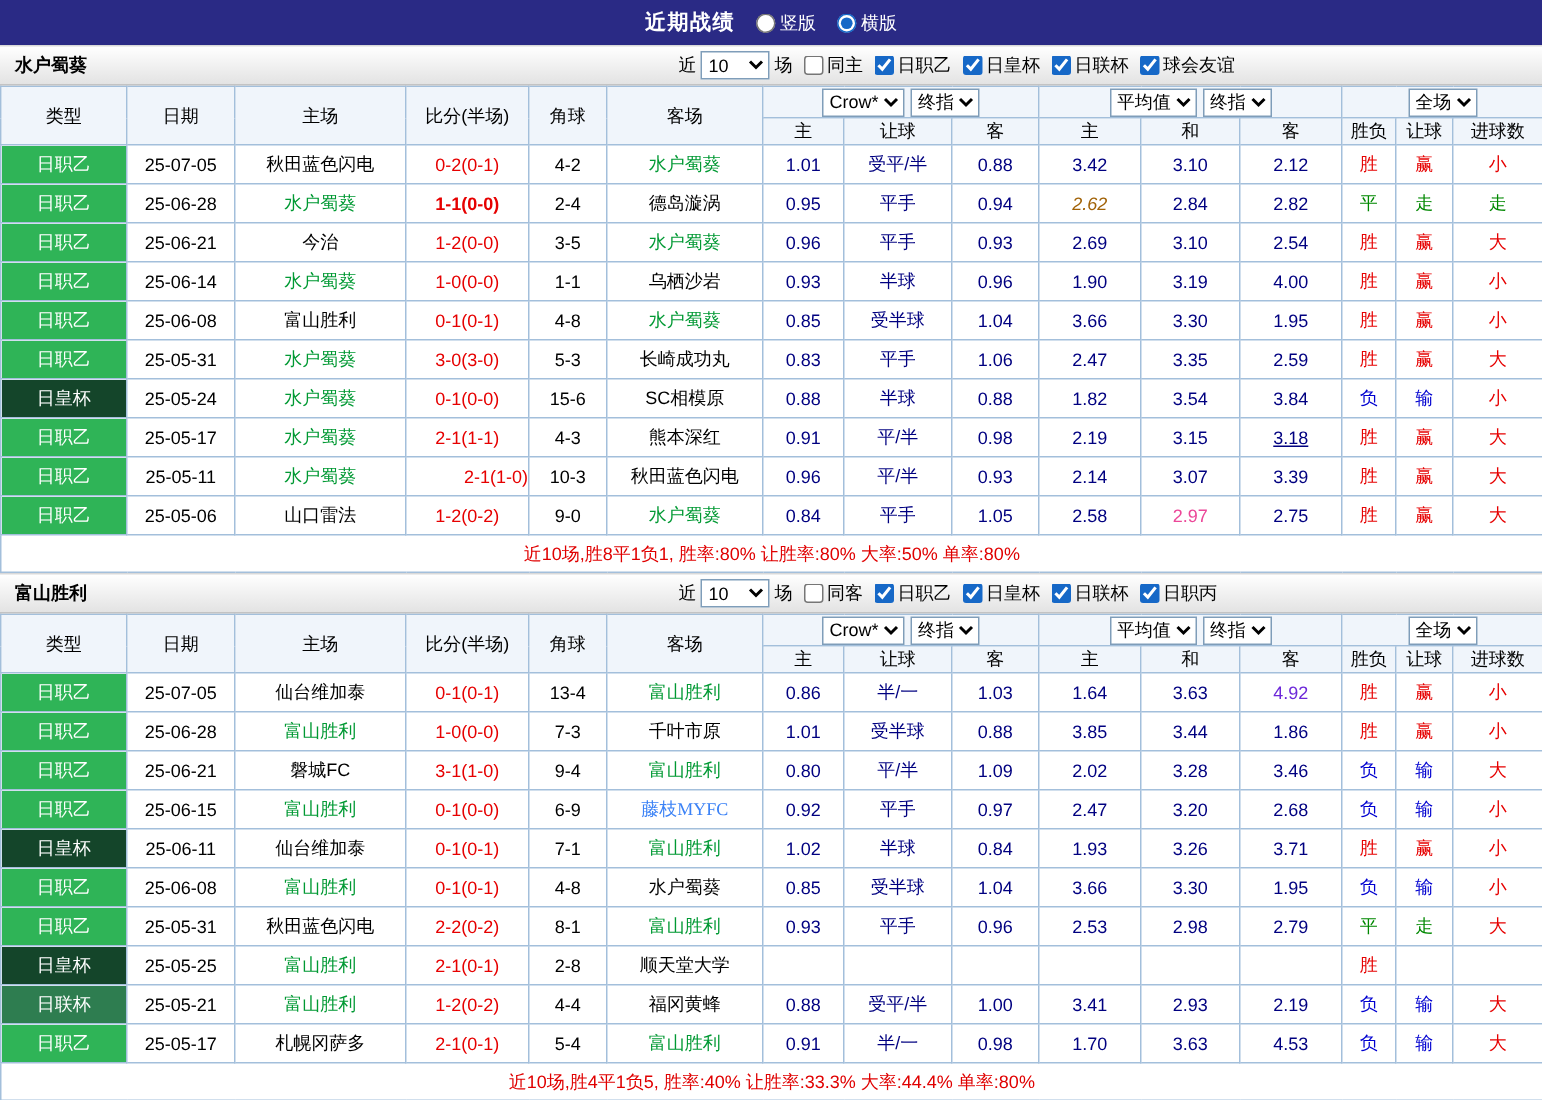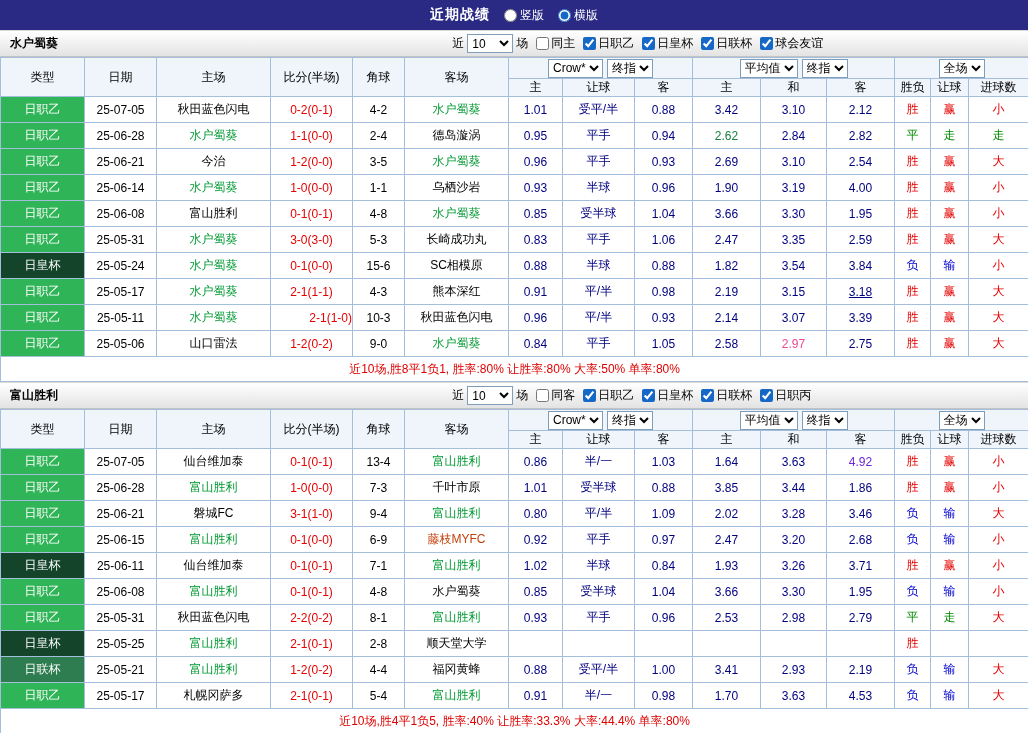--- a/index.html
+++ b/index.html
@@ -145,27 +145,27 @@
           <td class="odds" style="color: rgb(0, 0, 128);">3.10</td>
           <td class="odds" style="color: rgb(0, 0, 128);">2.12</td>
           <td class="result" style="color: rgb(230, 0, 0);">胜</td>
           <td class="result" style="color: rgb(230, 0, 0);">赢</td>
           <td class="result" style="color: rgb(230, 0, 0);">小</td>
         </tr>
         <tr>
           <td class="league" style="background: rgb(47, 180, 87);">日职乙</td>
           <td>25-06-28</td>
           <td class="team" style="color: rgb(0, 153, 51);">水户蜀葵</td>
-          <td class="score" style="color: rgb(230, 0, 0);">1-1(0-0)</td>
+          <td class="score" style="color: rgb(230, 0, 0); font-weight: bold;">1-1(0-0)</td>
           <td>2-4</td>
           <td class="team" style="color: rgb(0, 0, 0); margin-left: 40px;">德岛漩涡</td>
           <td class="odds" style="color: rgb(0, 0, 128);">0.95</td>
           <td class="odds" style="color: rgb(0, 0, 128);">平手</td>
           <td class="odds" style="color: rgb(0, 0, 128);">0.94</td>
-          <td class="odds" style="color: #15803d;">2.62</td>
+          <td class="odds" style="color: #a16207; font-style: italic;">2.62</td>
           <td class="odds" style="color: rgb(0, 0, 128);">2.84</td>
           <td class="odds" style="color: rgb(0, 0, 128);">2.82</td>
           <td class="result" style="color: rgb(0, 136, 0);">平</td>
           <td class="result" style="color: rgb(0, 136, 0);">走</td>
           <td class="result" style="color: rgb(0, 136, 0);">走</td>
         </tr>
         <tr>
           <td class="league" style="background: rgb(47, 180, 87);">日职乙</td>
           <td>25-06-21</td>
           <td class="team" style="color: rgb(0, 0, 0);">今治</td>
@@ -446,21 +446,21 @@
           <td class="result" style="color: rgb(0, 0, 208);">负</td>
           <td class="result" style="color: rgb(0, 0, 208);">输</td>
           <td class="result" style="color: rgb(230, 0, 0);">大</td>
         </tr>
         <tr>
           <td class="league" style="background: rgb(47, 180, 87);">日职乙</td>
           <td>25-06-15</td>
           <td class="team" style="color: rgb(0, 153, 51);">富山胜利</td>
           <td class="score" style="color: rgb(230, 0, 0);">0-1(0-0)</td>
           <td>6-9</td>
-          <td class="team" style="color: #c2410c;">藤枝MYFC</td>
+          <td class="team" style="color: #3b82f6; font-family: Liberation Serif, serif;">藤枝MYFC</td>
           <td class="odds" style="color: rgb(0, 0, 128);">0.92</td>
           <td class="odds" style="color: rgb(0, 0, 128);">平手</td>
           <td class="odds" style="color: rgb(0, 0, 128);">0.97</td>
           <td class="odds" style="color: rgb(0, 0, 128);">2.47</td>
           <td class="odds" style="color: rgb(0, 0, 128);">3.20</td>
           <td class="odds" style="color: rgb(0, 0, 128);">2.68</td>
           <td class="result" style="color: rgb(0, 0, 208);">负</td>
           <td class="result" style="color: rgb(0, 0, 208);">输</td>
           <td class="result" style="color: rgb(230, 0, 0);">小</td>
         </tr>

